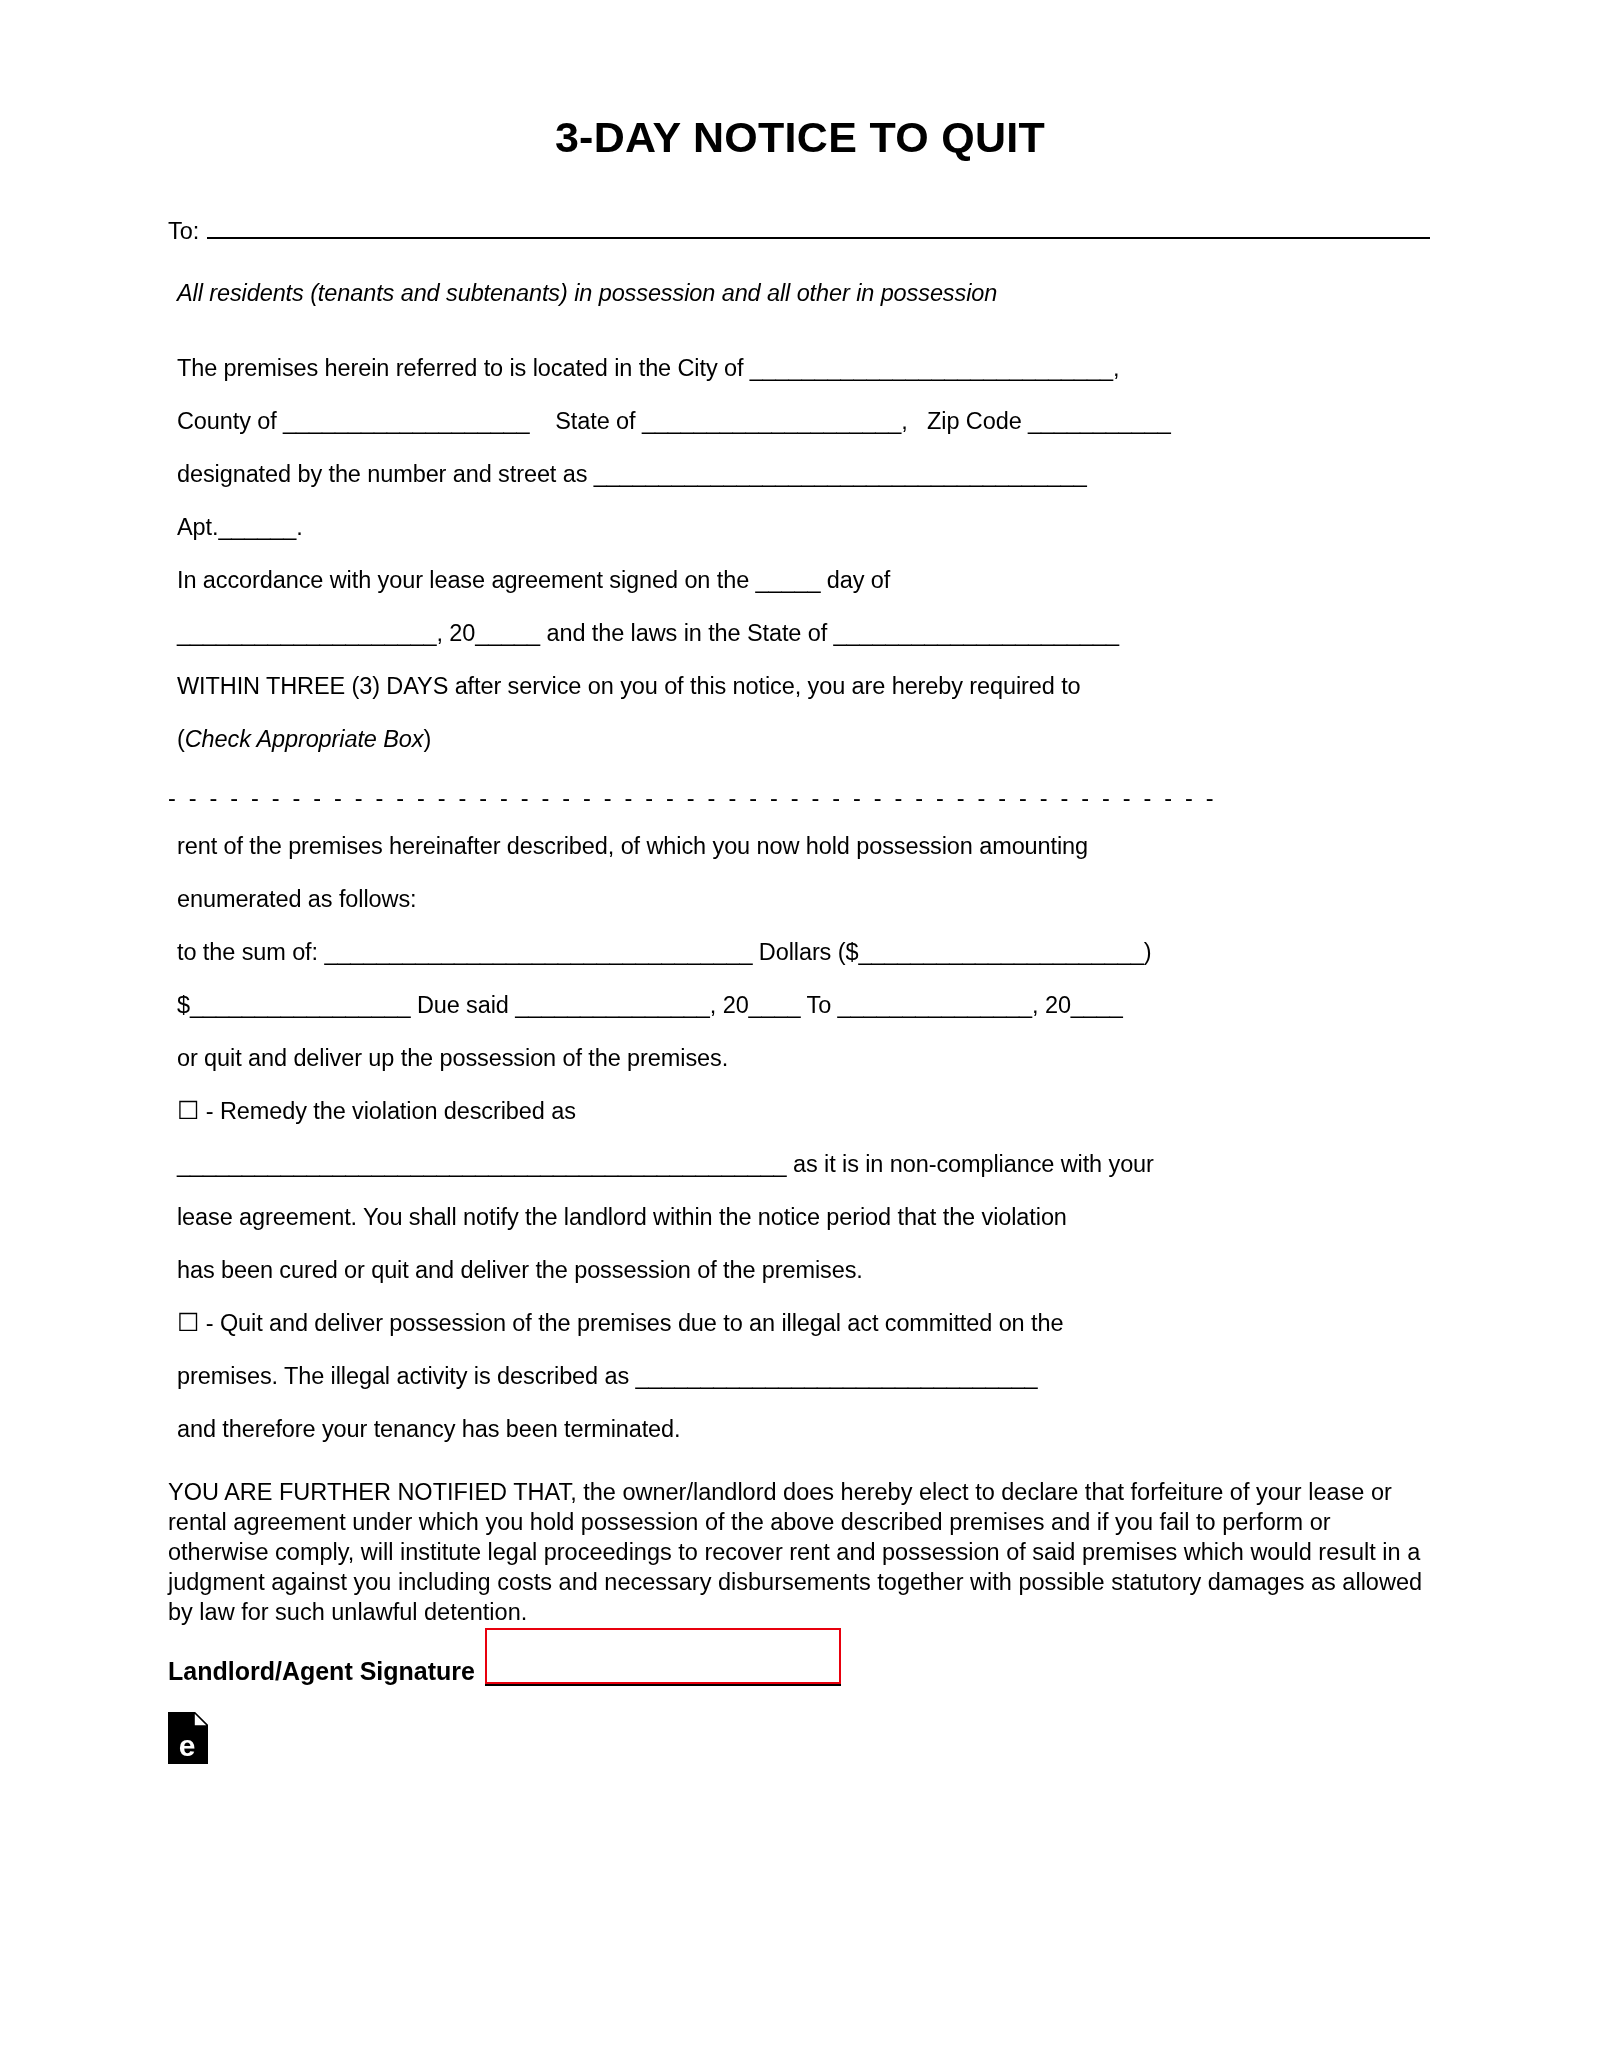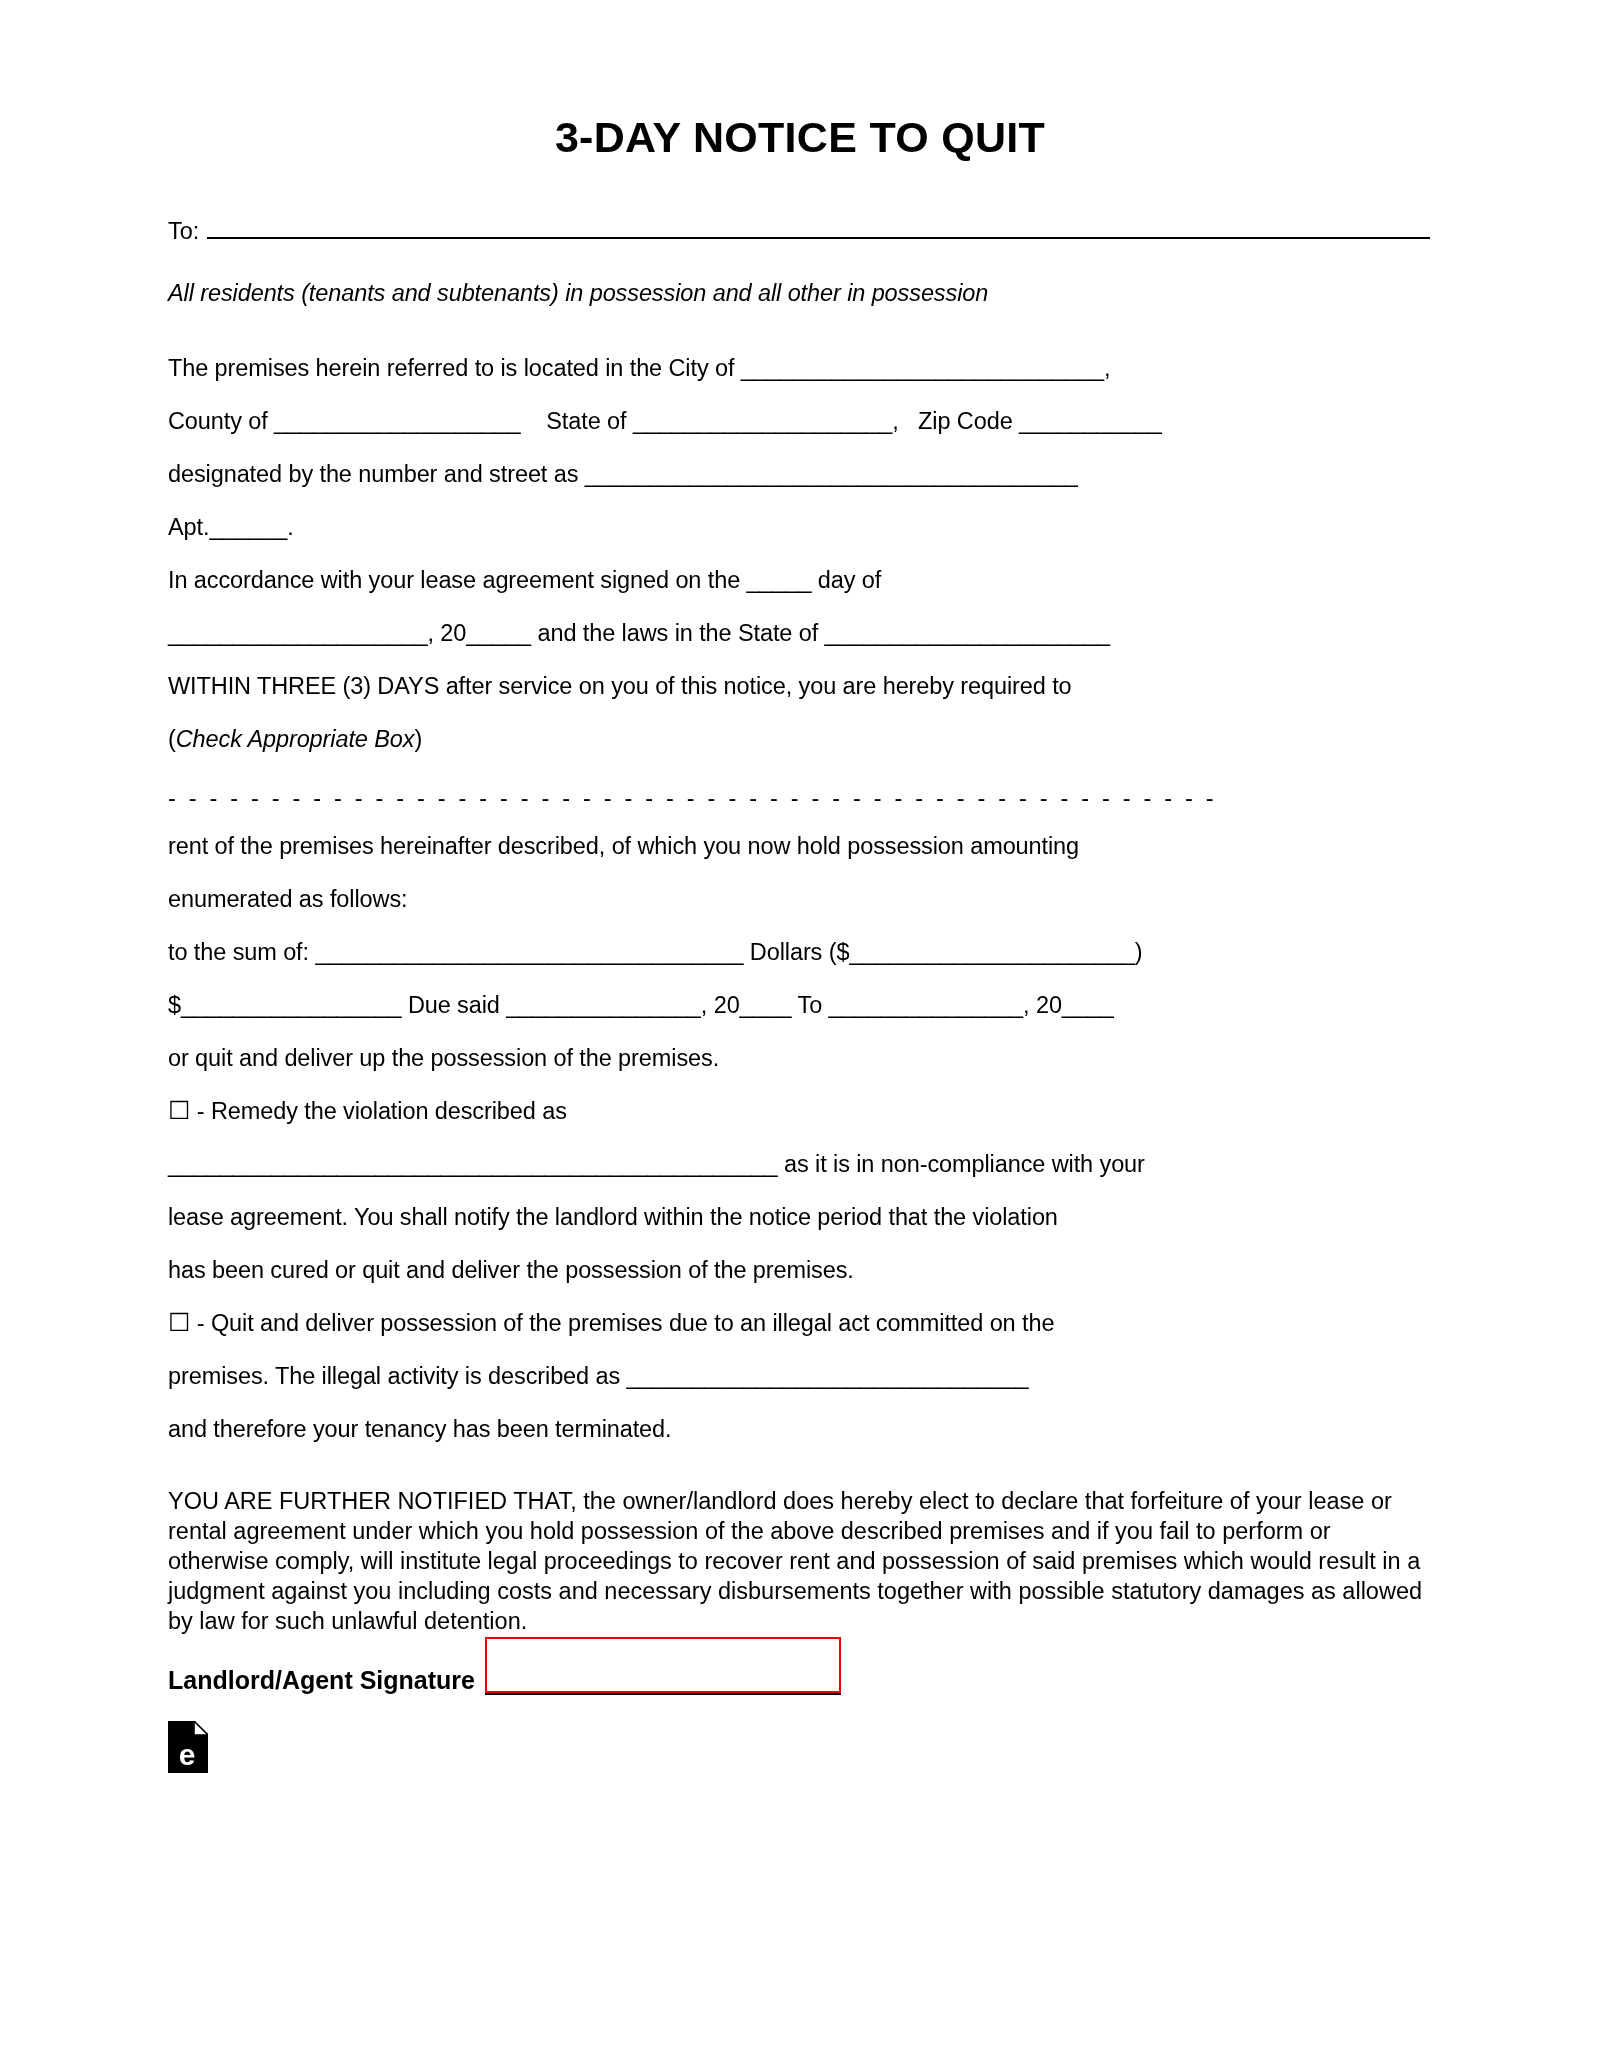--- a/index.html
+++ b/index.html
@@ -38,20 +38,21 @@
   .body-block {
     padding-left: 8px;
     padding-right: 10px;
     margin-top: 56px;
   }
   .ln {
     font-size: 23.5px;
     line-height: 53px;
     white-space: nowrap;
     letter-spacing: -0.1px;
+    margin-left: 9px;
   }
   .ital { font-style: italic; }
   .bold { font-weight: normal; }
   .gap { margin-top: 22px; }
   .to-line {
     font-size: 23.5px;
     display: flex;
     align-items: baseline;
     white-space: nowrap;
   }
@@ -71,21 +72,21 @@
     white-space: nowrap;
     height: 34px;
   }
   .cbx {
     font-size: 25px;
     line-height: 1;
   }
   .para {
     font-size: 23.5px;
     line-height: 30px;
-    margin-top: 30px;
+    margin-top: 21px;
     padding-left: 8px;
     padding-right: 14px;
     text-align: left;
   }
   .sig-row {
     position: relative;
     margin-top: 30px;
     padding-left: 8px;
     font-size: 25px;
     font-weight: bold;

